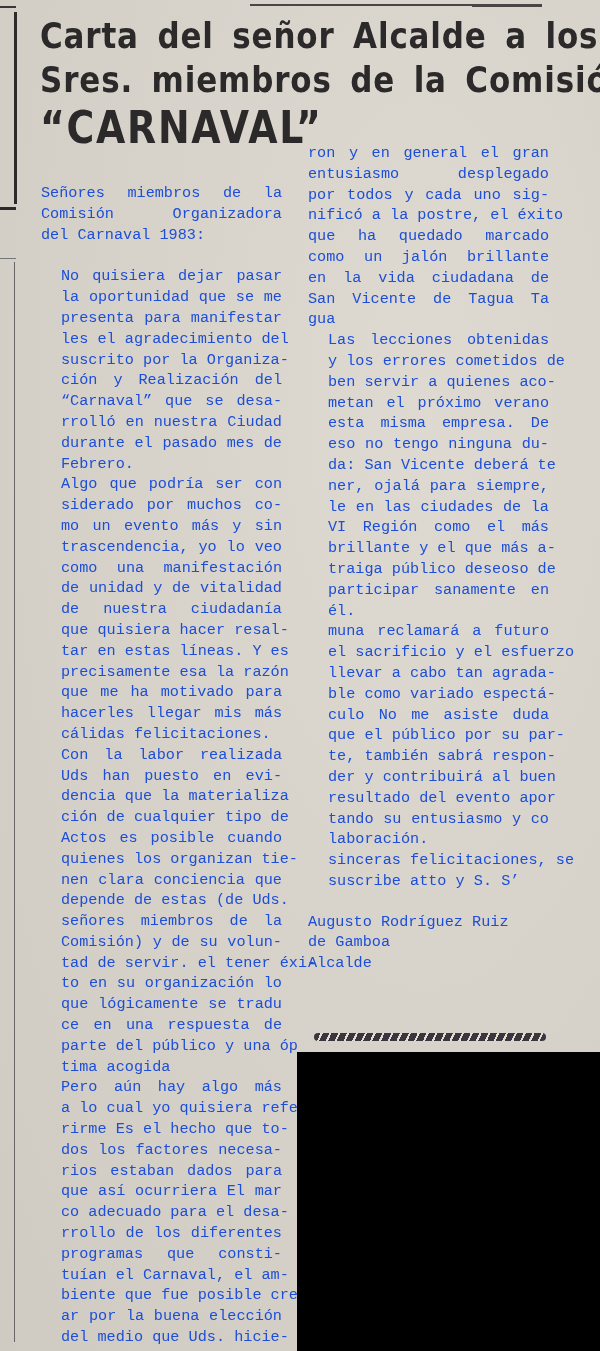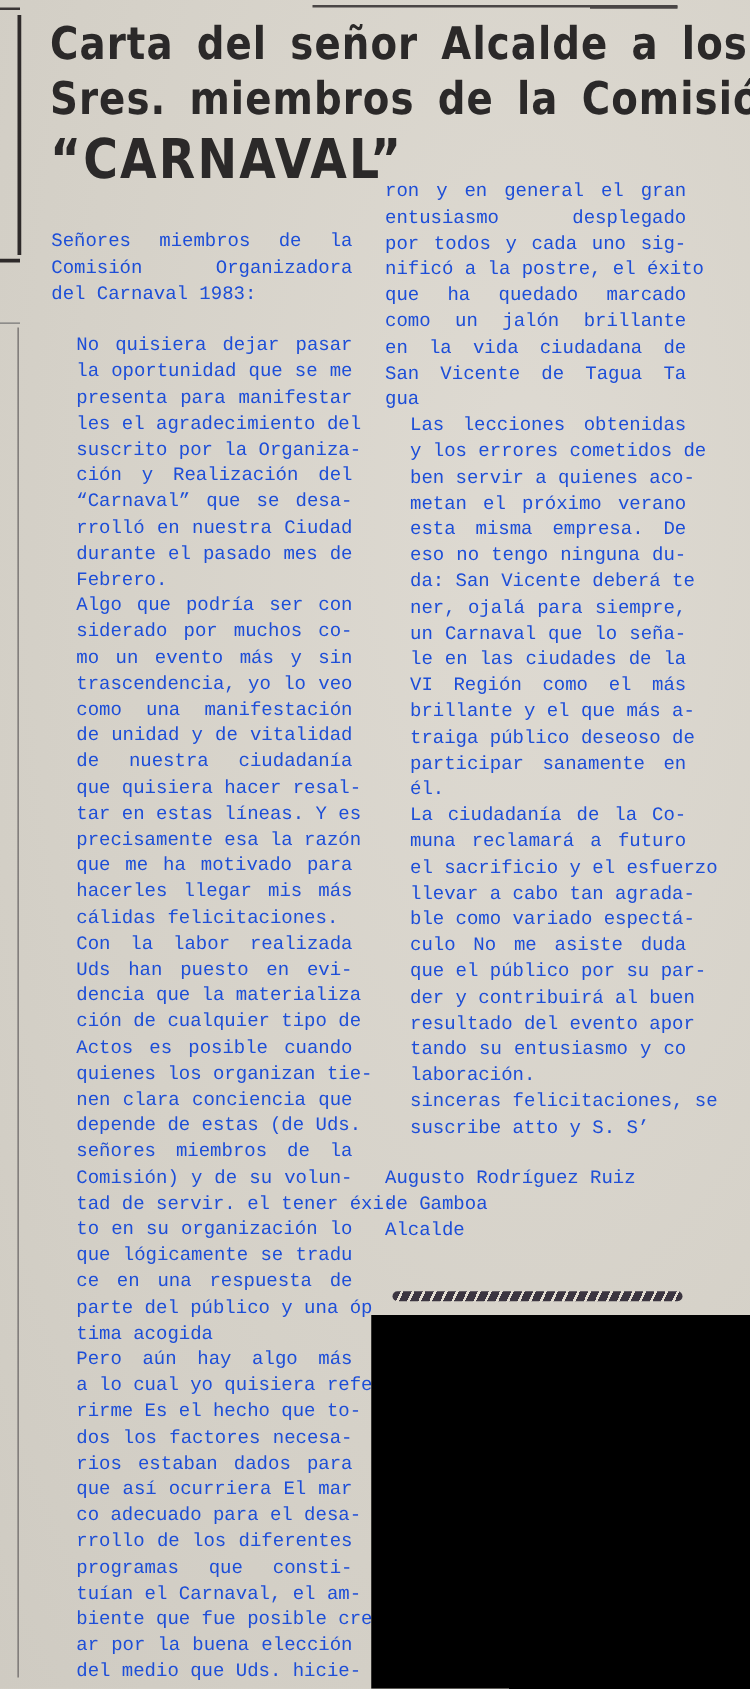--- a/index.html
+++ b/index.html
@@ -146,36 +146,35 @@
     </p>
     <p class="indent">
       <span class="ln">Las lecciones obtenidas</span>
       <span class="ln">y los errores cometidos de</span>
       <span class="ln">ben servir a quienes aco-</span>
       <span class="ln">metan el próximo verano</span>
       <span class="ln">esta misma empresa. De</span>
       <span class="ln">eso no tengo ninguna du-</span>
       <span class="ln">da: San Vicente deberá te</span>
       <span class="ln">ner, ojalá para siempre,</span>
-      <span class="ln">un Carnaval que lo seña-</span>
       <span class="ln">le en las ciudades de la</span>
       <span class="ln">VI Región como el más</span>
       <span class="ln">brillante y el que más a-</span>
       <span class="ln">traiga público deseoso de</span>
       <span class="ln">participar sanamente en</span>
       <span class="ln last">él.</span>
     </p>
     <p class="indent">
-      <span class="ln">La ciudadanía de la Co-</span>
       <span class="ln">muna reclamará a futuro</span>
       <span class="ln">el sacrificio y el esfuerzo</span>
       <span class="ln">llevar a cabo tan agrada-</span>
       <span class="ln">ble como variado espectá-</span>
       <span class="ln">culo No me asiste duda</span>
       <span class="ln">que el público por su par-</span>
+      <span class="ln">te, también sabrá respon-</span>
       <span class="ln">der y contribuirá al buen</span>
       <span class="ln">resultado del evento apor</span>
       <span class="ln">tando su entusiasmo y co</span>
       <span class="ln last">laboración.</span>
     </p>
     <p class="indent">
       <span class="ln">sinceras felicitaciones, se</span>
       <span class="ln last">suscribe atto y S. S’</span>
     </p>
     <p class="signature">

